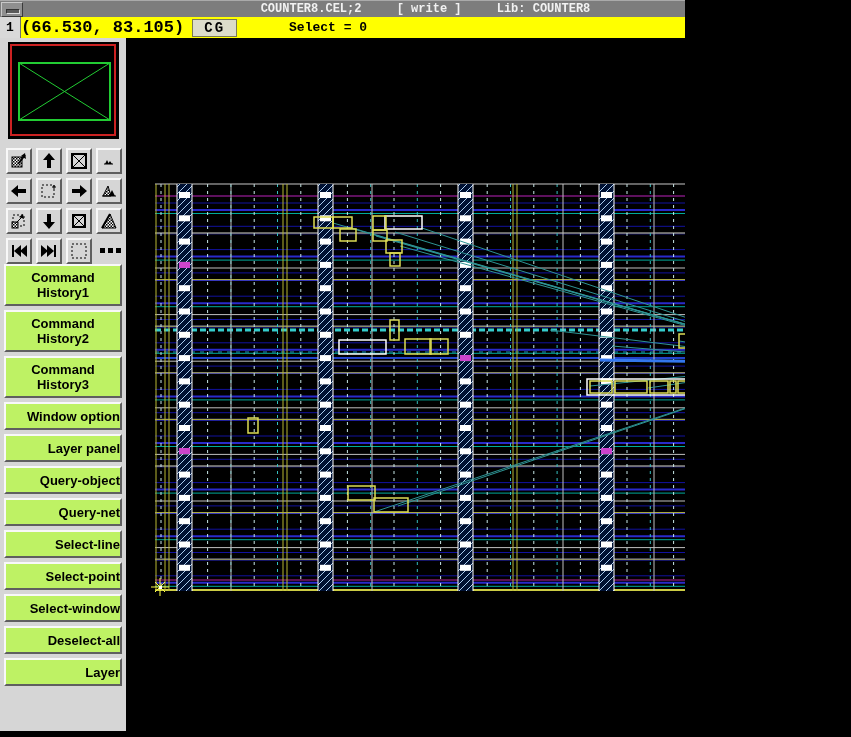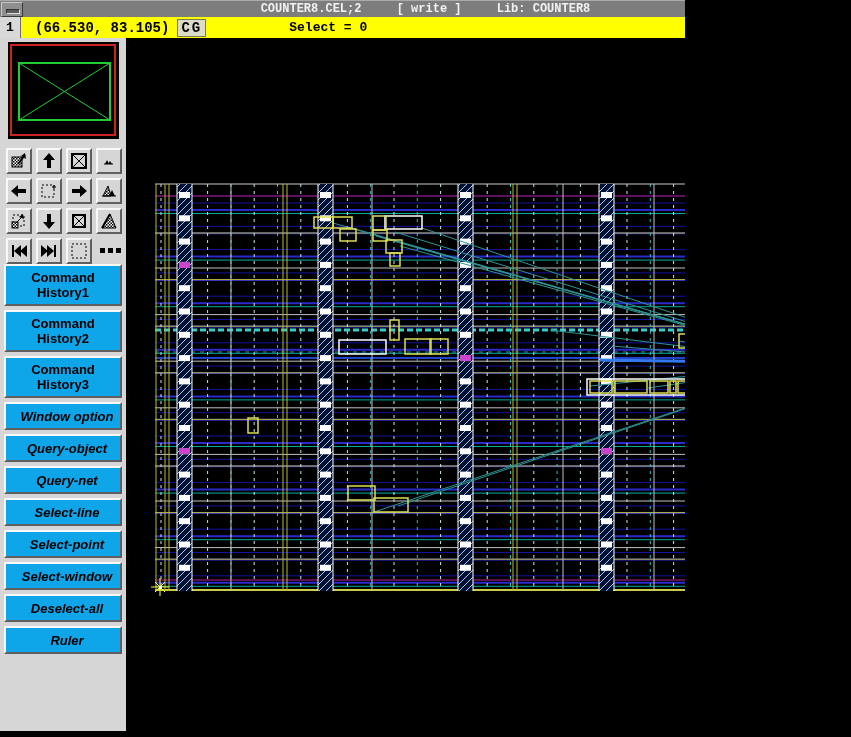--- a/index.html
+++ b/index.html
@@ -19,42 +19,42 @@
   #btn-max{left:827px;}
   #btn-max .sq{position:absolute;left:4px;top:2px;width:12px;height:10px;border:1px solid #3a3a3a;background:#8f8f8f;}
   #title-text{width:100%;text-align:center;color:#f2f2f2;
               font-family:"Liberation Mono",monospace;font-weight:bold;font-size:12px;letter-spacing:0px;}
   #title-text span{margin:0 14px;}
   
   #statusbar{position:absolute;left:0;top:17px;width:851px;height:21px;background:#ffff00;
              display:flex;align-items:center;font-family:"Liberation Mono",monospace;font-weight:bold;color:#000;}
   #win-num{width:20px;height:21px;background:#d9d9d9;border-right:1px solid #6f6f6f;
            display:flex;align-items:center;justify-content:center;font-size:13px;}
-  #coords{margin-left:14px;font-size:14px;}
-  #grid-mode{margin-left:8px;padding:0 3px;background:#dcdccb;border:1px solid #7a7a55;
+  #coords{font-size:17px;}
+  #grid-mode{margin-left:8px;padding:0 11px;background:#dcdccb;border:1px solid #7a7a55;
              font-size:14px;letter-spacing:2px;}
-  #select-status{margin-left:83px;font-size:13px;}
+  #select-status{margin-left:52px;font-size:13px;}
   
   #sidebar{position:absolute;left:0;top:38px;width:126px;height:693px;background:#d6d6d6;
            border-right:4px solid #000;box-sizing:content-box;}
   #overview{position:absolute;left:8px;top:4px;width:111px;height:97px;background:#000;}
   #navgrid{position:absolute;left:4px;top:108px;width:120px;}
   .nbtn{position:absolute;width:26px;height:26px;background:#d6d6d6;
         border-top:2px solid #f8f8f8;border-left:2px solid #f8f8f8;
         border-right:2px solid #5f5f5f;border-bottom:2px solid #5f5f5f;
         box-sizing:border-box;display:flex;align-items:center;justify-content:center;}
   .dots{position:absolute;display:flex;gap:3px;}
   .dots i{width:5px;height:5px;background:#000;display:block;}
   .cmdcol{position:absolute;left:4px;top:226px;width:118px;}
-  .cbtn{background:#0ea5e9;border-top:2px solid #f8f8f8;border-left:2px solid #f8f8f8;
+  .cbtn{background:#bef264;border-top:2px solid #f8f8f8;border-left:2px solid #f8f8f8;
         border-right:2px solid #5f5f5f;border-bottom:2px solid #5f5f5f;box-sizing:border-box;
         width:118px;margin-bottom:4px;font-weight:bold;font-size:13px;color:#000;
         display:flex;flex-direction:column;justify-content:center;}
   .cbtn.tall{height:42px;text-align:center;align-items:center;}
-  .cbtn.short{height:28px;padding-left:8px;align-items:center;font-style:italic;}
+  .cbtn.short{height:28px;padding-left:8px;align-items:flex-end;}
   
   #canvas{position:absolute;left:130px;top:38px;width:721px;height:699px;background:#000;}
   #layout-svg{position:absolute;left:0;top:0;}
 </style>
 </head>
 <body>
 
 <div id="window">
 
   <div id="titlebar">
@@ -307,39 +307,42 @@
           <div>History2</div>
         </div>
         <div class="cbtn tall">
           <div>Command</div>
           <div>History3</div>
         </div>
         <div class="cbtn short">
           <div>Window option</div>
         </div>
         <div class="cbtn short">
+          <div>Layer panel</div>
+        </div>
+        <div class="cbtn short">
           <div>Query-object</div>
         </div>
         <div class="cbtn short">
           <div>Query-net</div>
         </div>
         <div class="cbtn short">
           <div>Select-line</div>
         </div>
         <div class="cbtn short">
           <div>Select-point</div>
         </div>
         <div class="cbtn short">
           <div>Select-window</div>
         </div>
         <div class="cbtn short">
           <div>Deselect-all</div>
         </div>
         <div class="cbtn short">
-          <div>Ruler</div>
+          <div>Layer</div>
         </div>
       </div>
   </div>
 
   <div id="canvas">
     <svg id="layout-svg" width="721" height="699" viewBox="130 38 721 699">
       <defs>
         <pattern id="hatch" width="7" height="7" patternUnits="userSpaceOnUse">
           <line x1="0" y1="7" x2="7" y2="0" stroke="#aaccee" stroke-width="1"></line>
         </pattern>

